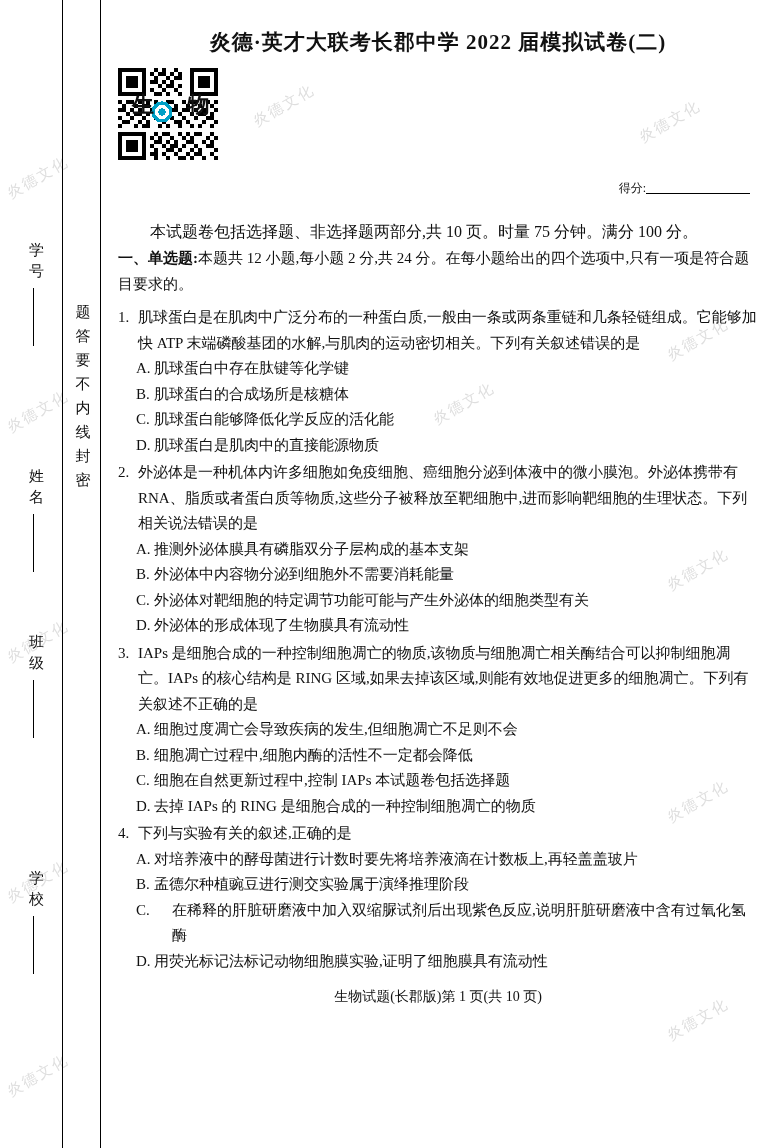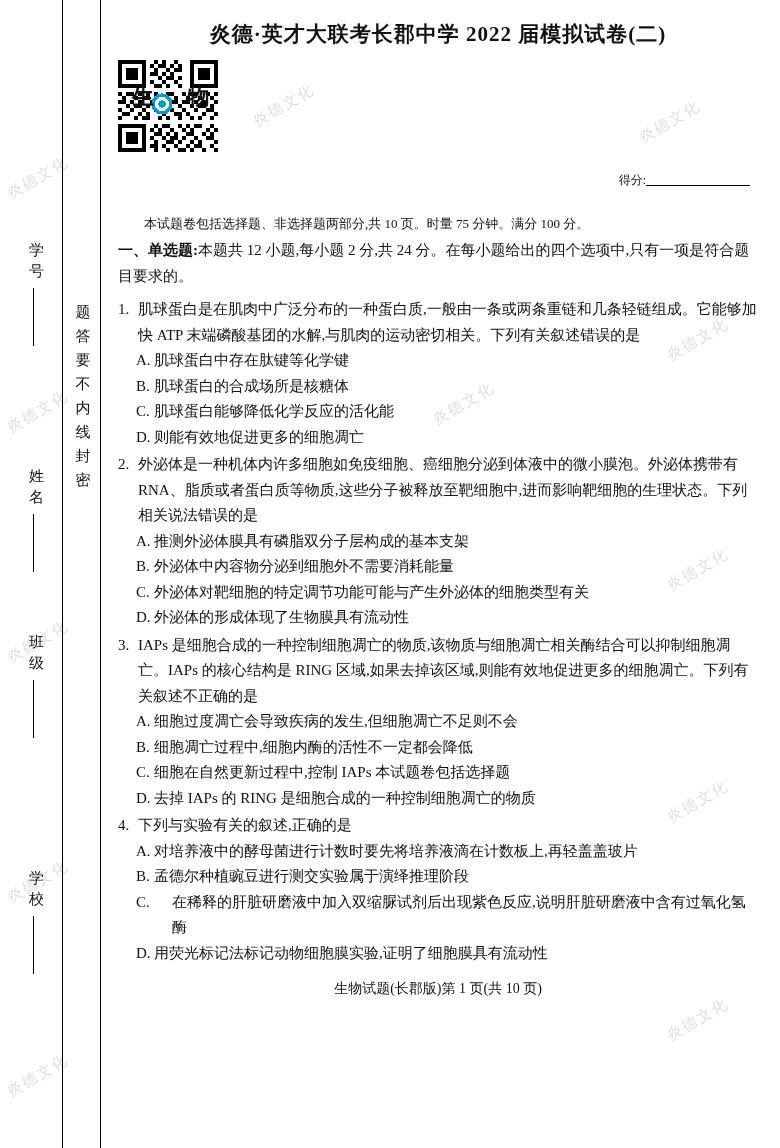--- a/index.html
+++ b/index.html
@@ -68,21 +68,21 @@
     width: 22px;
     text-align: center;
     font-size: 15px;
   }
   .noticegroup span { display: block; line-height: 24px; }
 
   
   .page {
     position: absolute;
     left: 118px;
-    top: 0;
+    top: 8px;
     width: 640px;
     height: 1008px;
   }
 
   .title {
     text-align: center;
     font-size: 21px;
     font-weight: bold;
     letter-spacing: 1px;
     margin-top: 20px;
@@ -122,21 +122,21 @@
   }
   .score-line .blank {
     display: inline-block;
     width: 104px;
     border-bottom: 1px solid #000;
     height: 15px;
     vertical-align: -2px;
   }
 
   .intro {
-    font-size: 13px;
+    font-size: 16px;
     margin-top: 22px;
     text-indent: 2em;
     line-height: 26px;
   }
 
   .section-head {
     font-size: 15px;
     line-height: 26px;
   }
   .section-head b { font-weight: bold; }
@@ -432,21 +432,21 @@
       <div class="opt">
           <span class="lab">B.</span>
           <span class="cont">肌球蛋白的合成场所是核糖体</span>
         </div>
       <div class="opt">
           <span class="lab">C.</span>
           <span class="cont">肌球蛋白能够降低化学反应的活化能</span>
         </div>
       <div class="opt">
           <span class="lab">D.</span>
-          <span class="cont">则能有效地促进更多的细胞凋亡</span>
+          <span class="cont">肌球蛋白是肌肉中的直接能源物质</span>
         </div>
     </li>
 
     <li>
       <div class="q-stem">
         <span class="q-num">2.</span><span>外泌体是一种机体内许多细胞如免疫细胞、癌细胞分泌到体液中的微小膜泡。外泌体携带有 RNA、脂质或者蛋白质等物质,这些分子被释放至靶细胞中,进而影响靶细胞的生理状态。下列相关说法错误的是</span>
       </div>
       <div class="opt">
           <span class="lab">A.</span>
           <span class="cont">推测外泌体膜具有磷脂双分子层构成的基本支架</span>

